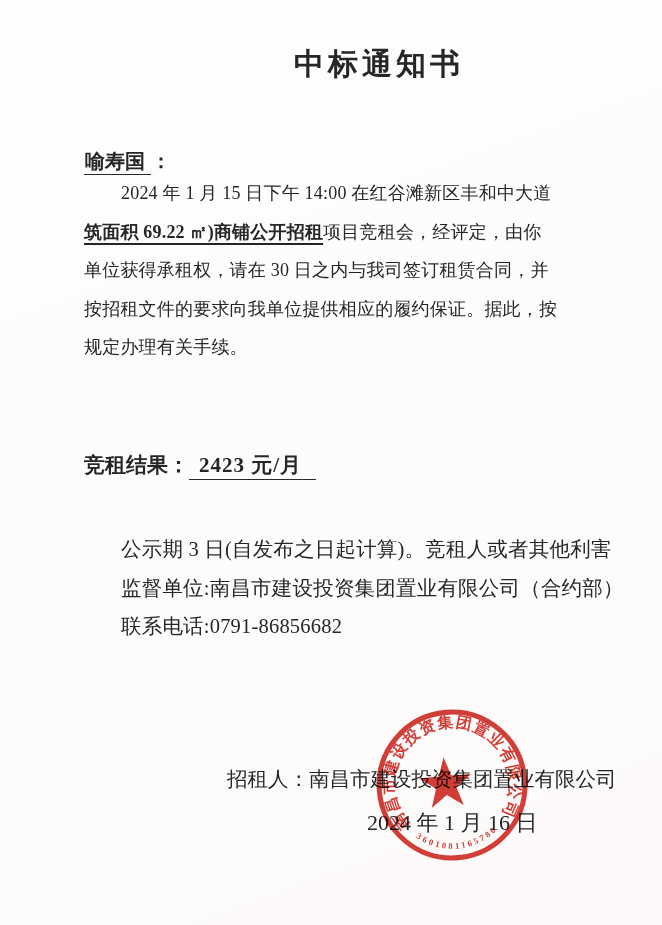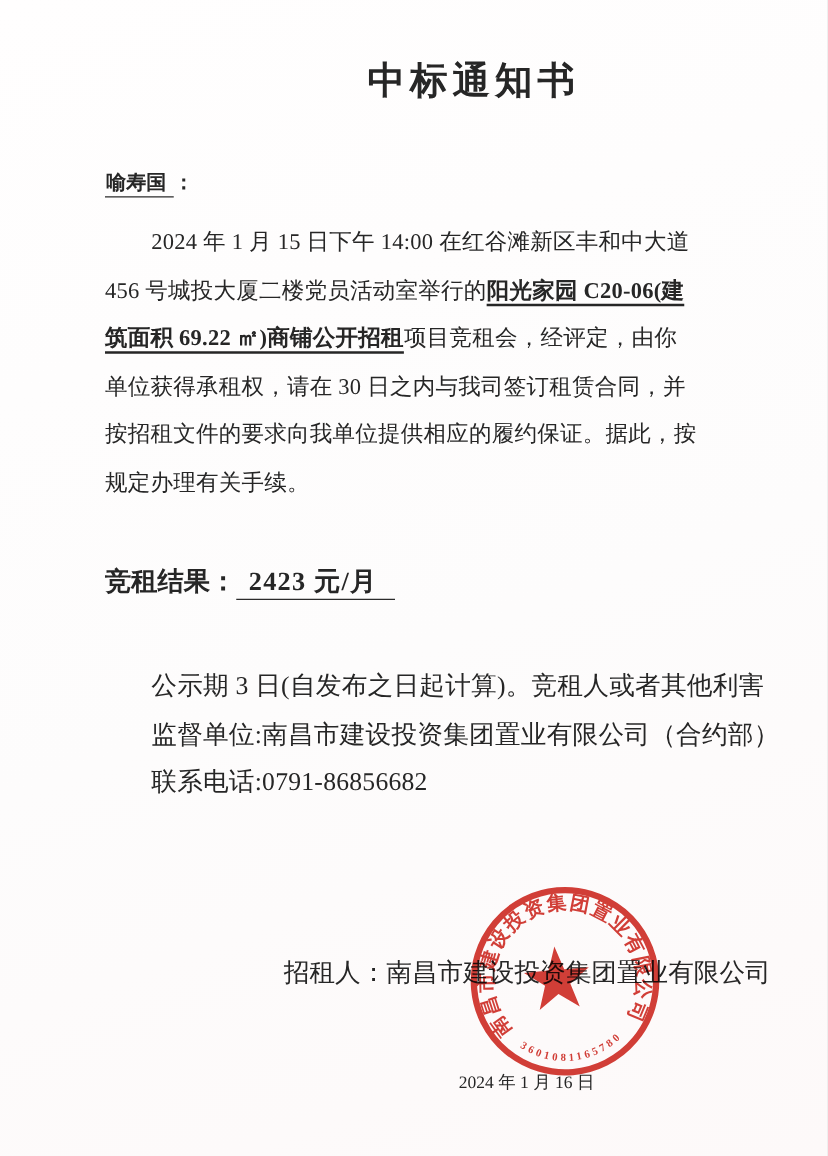--- a/index.html
+++ b/index.html
@@ -11,22 +11,22 @@
     overflow:hidden;
     font-family:"Liberation Serif","DejaVu Serif",serif;
     color:#262626;
   }
   .doc-title{
     position:absolute;top:44px;left:0;width:100%;
     text-align:center;
     font-size:30px;font-weight:600;letter-spacing:4px;margin-left:48px;
   }
   .addressee{
-    position:absolute;top:136px;left:84px;
-    font-size:16px;font-weight:700;font-family:Liberation Serif, serif;
+    position:absolute;top:148px;left:84px;
+    font-size:20px;font-weight:700;font-family:Liberation Serif, serif;
   }
   .addressee .name{
     border-bottom:1.6px solid #2b2b2b;
     padding:0 6px 2px 1px;
   }
   .body-par{
     position:absolute;top:174px;left:84px;width:510px;
     font-size:18px;line-height:38.5px;
     letter-spacing:0.2px;
   }
@@ -52,21 +52,21 @@
   .notice-block{
     position:absolute;top:530px;left:84px;width:515px;
     font-size:20.5px;line-height:38.5px;letter-spacing:0.2px;
   }
   .sign-block{
     position:absolute;top:760px;left:215px;
     font-size:20.5px;line-height:38.5px;margin-left:12px;
   }
   .sign-date{
     position:absolute;top:804px;left:367px;
-    font-size:14px;line-height:38.5px;margin-top:44px;
+    font-size:22px;line-height:38.5px;
   }
   .seal{
     position:absolute;left:371px;top:704px;width:162px;height:162px;
     mix-blend-mode:multiply;
     opacity:0.88;
     transform:rotate(-5deg);
     pointer-events:none;
   }
   .seal svg{width:100%;height:100%;}
   .seal-arc-text{
@@ -80,21 +80,20 @@
 <div class="page">
 
   <div class="doc-title">中标通知书</div>
 
   <div class="addressee">
     <span class="name">喻寿国</span><span>：</span>
   </div>
 
   <div class="body-par">
       <div class="t-line indent"><span>2024 年 1 月 15 日下午 14:00 在红谷滩新区丰和中大道</span></div>
-      <div class="t-line"><span>456 号城投大厦二楼党员活动室举行的</span><span class="u-bold">阳光家园 C20-06(建</span></div>
       <div class="t-line"><span class="u-bold">筑面积 69.22 ㎡)商铺公开招租</span><span>项目竞租会，经评定，由你</span></div>
       <div class="t-line"><span>单位获得承租权，请在 30 日之内与我司签订租赁合同，并</span></div>
       <div class="t-line"><span>按招租文件的要求向我单位提供相应的履约保证。据此，按</span></div>
       <div class="t-line"><span>规定办理有关手续。</span></div>
     </div>
 
   <div class="result-line">
     <span class="result-label">竞租结果：</span><span class="result-value">2423 元/月</span>
   </div>
 

